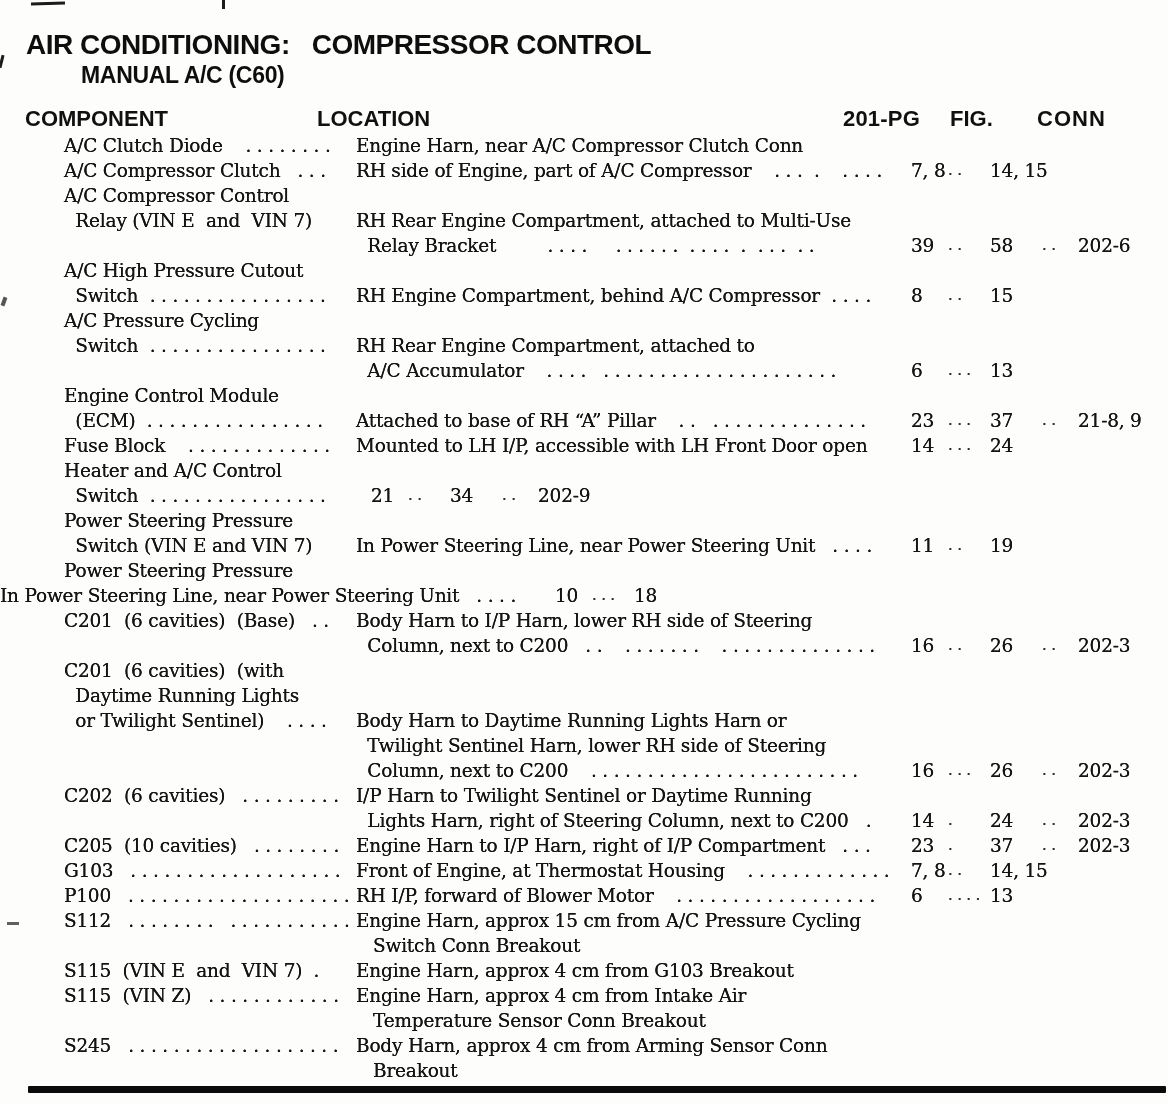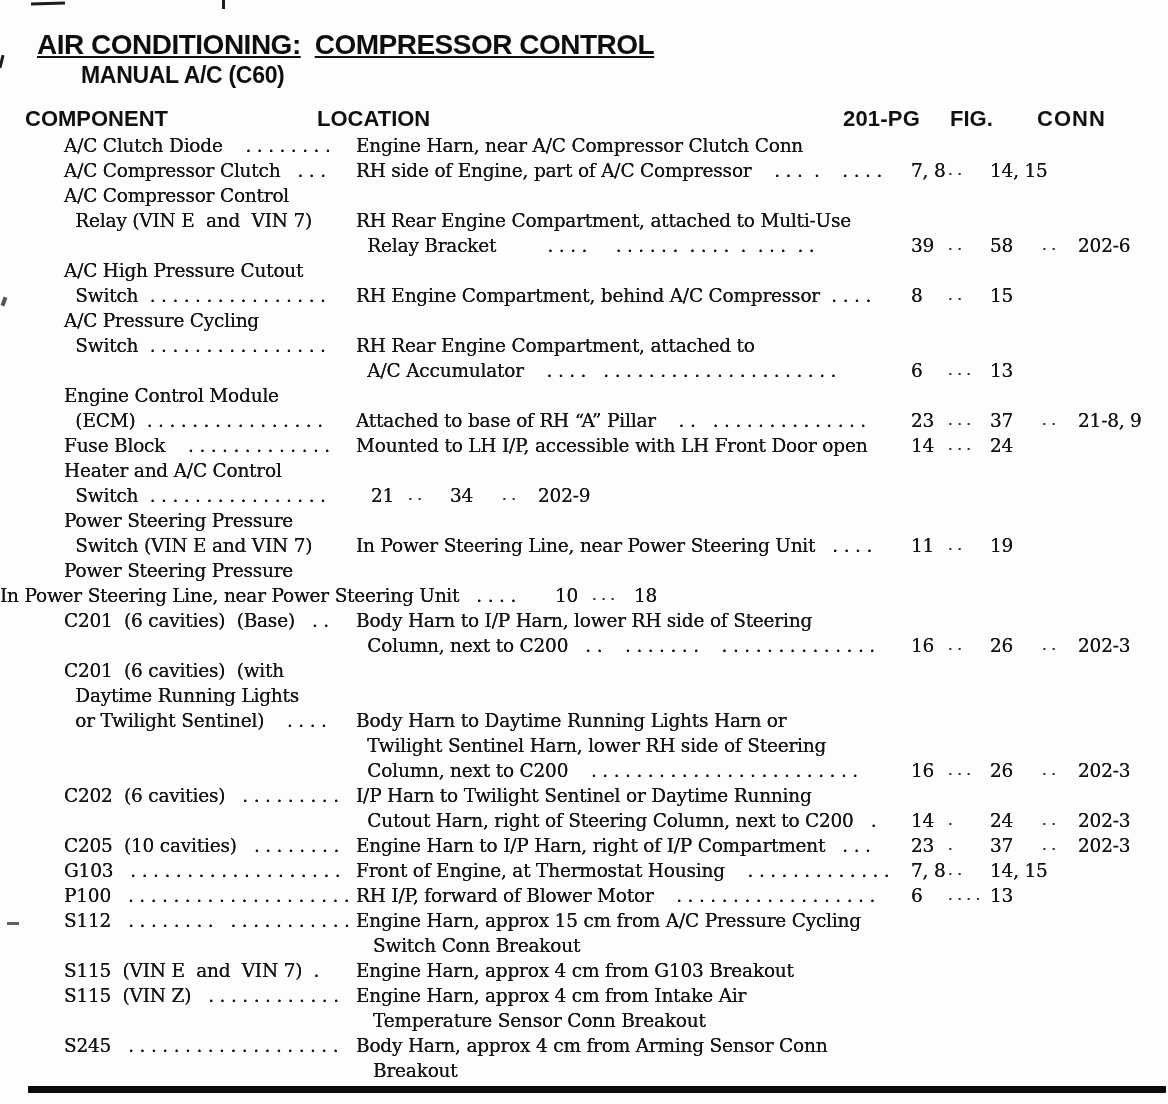--- a/index.html
+++ b/index.html
@@ -6,26 +6,25 @@
   .page{
     position:relative;
     width:1168px;height:1104px;
     background:#fdfdfb;
     overflow:hidden;
     color:#141414;
     font-family:"DejaVu Serif", serif;
   }
   
   .title-row{
-    position:absolute;left:37px;top:29px;
-    display:flex;gap:14px;
+    position:absolute;left:26px;top:29px;
+    display:flex;gap:22px;
     font-family:"Liberation Sans", sans-serif;
     font-weight:700;font-size:28px;letter-spacing:-0.5px;
     color:#0e0e0e;
-    text-decoration:underline;
   }
   .subtitle{
     position:absolute;left:41px;top:62px;
     font-family:"Liberation Sans", sans-serif;
     font-weight:700;font-size:23px;letter-spacing:-0.3px;
     color:#0e0e0e;
     margin-left:40px;
   }
   
   .colheads{position:absolute;top:106px;left:0;width:1168px;height:28px;
@@ -323,21 +322,21 @@
         <span class="cell cell-c">C202  (6 cavities)   . . . . . . . . .</span>
         <span class="cell cell-l">I/P Harn to Twilight Sentinel or Daytime Running</span>
         <span class="cell cell-pg"></span>
         <span class="cell cell-pd"></span>
         <span class="cell cell-fig"></span>
         <span class="cell cell-fd"></span>
         <span class="cell cell-conn"></span>
       </div>
       <div class="line">
         <span class="cell cell-c"></span>
-        <span class="cell cell-l">  Cutout Harn, right of Steering Column, next to C200   .</span>
+        <span class="cell cell-l">  Lights Harn, right of Steering Column, next to C200   .</span>
         <span class="cell cell-pg">14</span>
         <span class="cell cell-pd">.</span>
         <span class="cell cell-fig">24</span>
         <span class="cell cell-fd">. .</span>
         <span class="cell cell-conn">202-3</span>
       </div>
       <div class="line">
         <span class="cell cell-c">C205  (10 cavities)   . . . . . . . .</span>
         <span class="cell cell-l">Engine Harn to I/P Harn, right of I/P Compartment   . . .</span>
         <span class="cell cell-pg">23</span>

